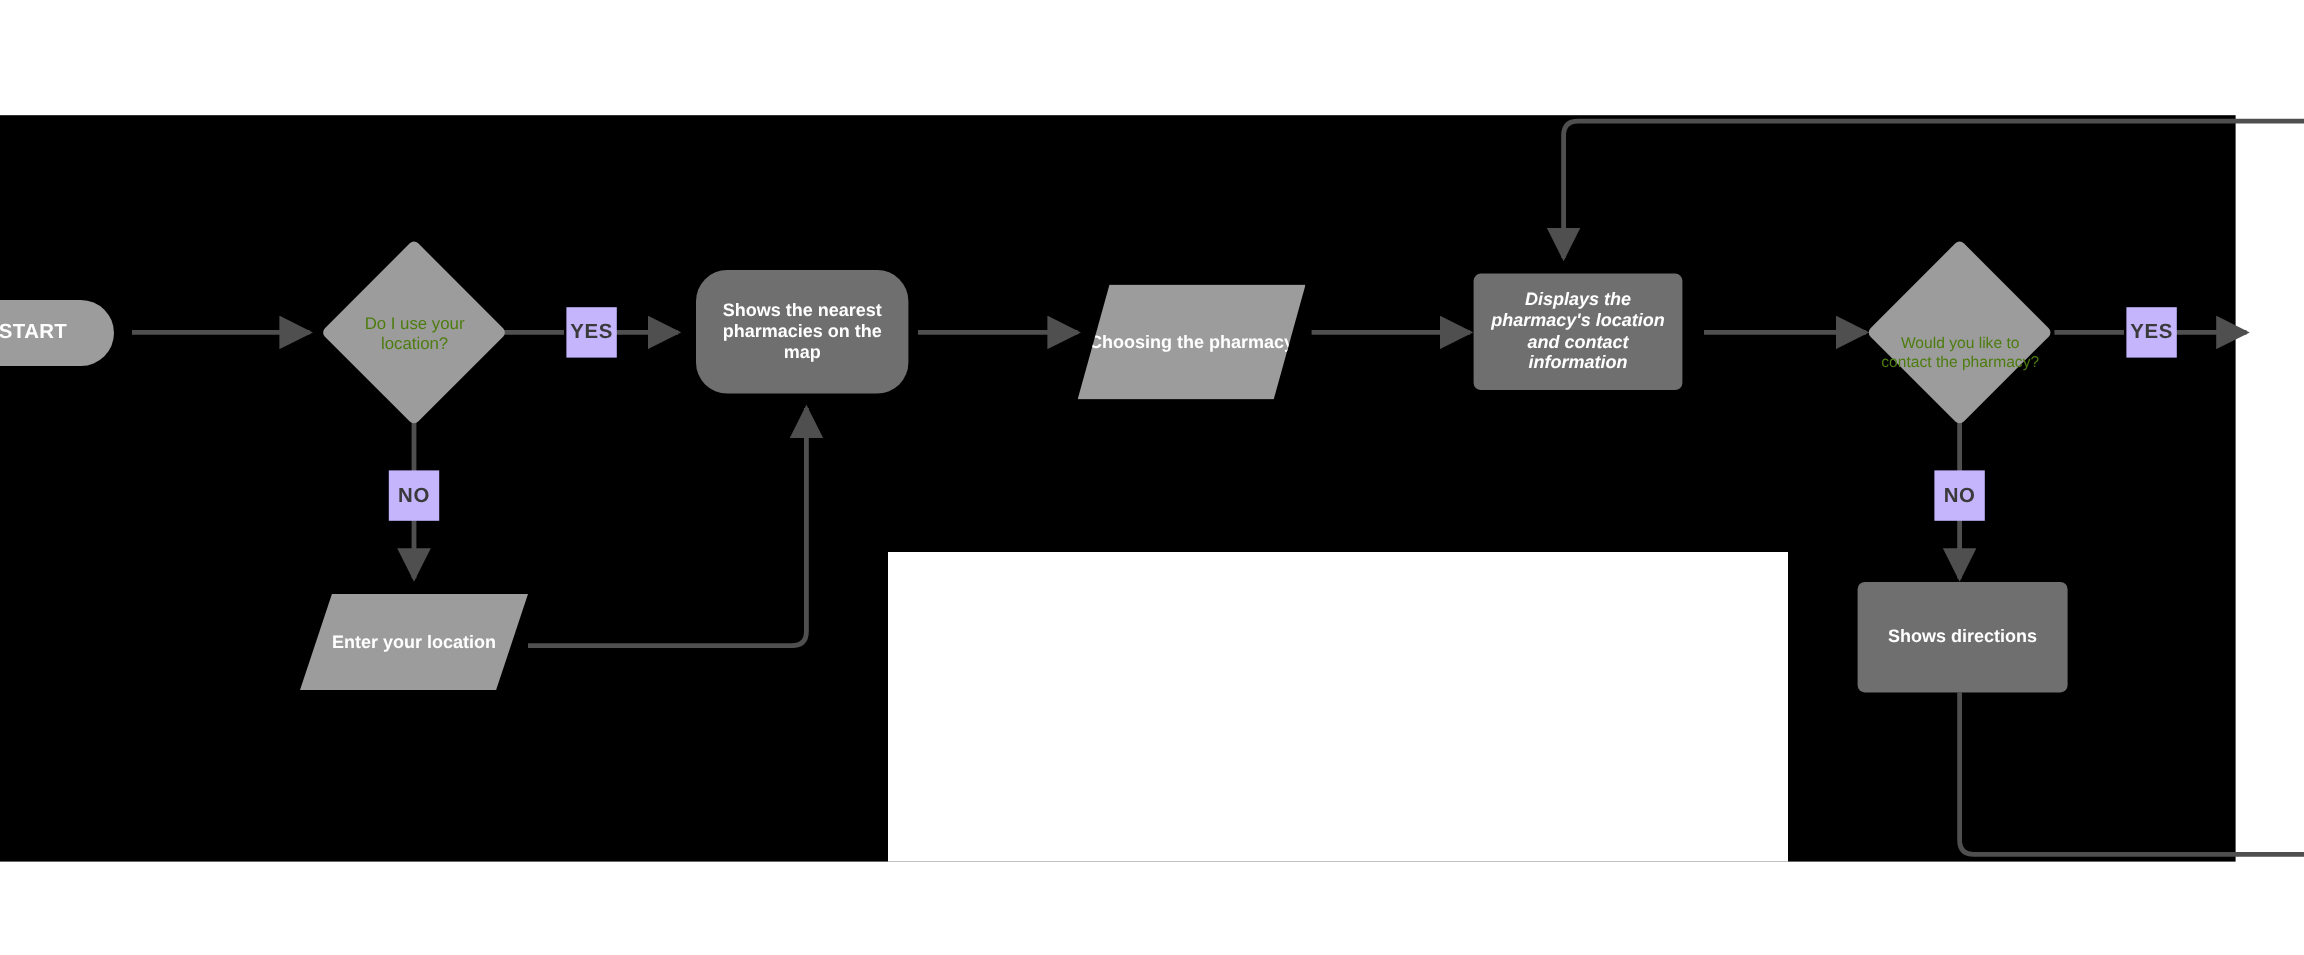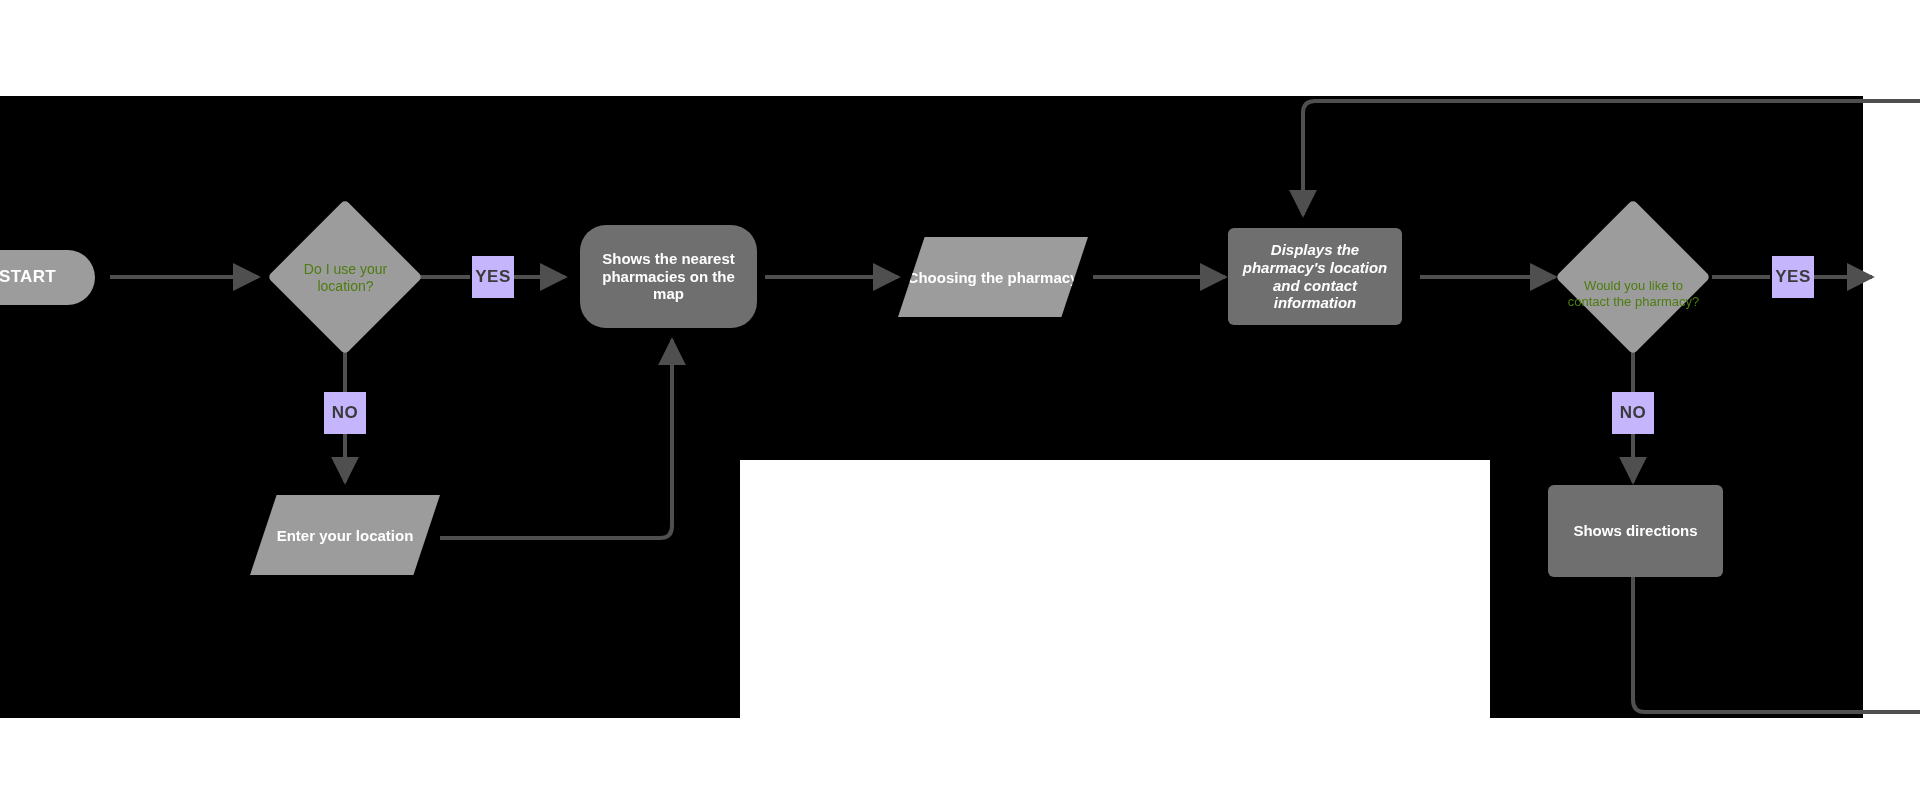--- a/index.html
+++ b/index.html
@@ -78,21 +78,21 @@
   <div class="edge-label" style="left:324px;top:392px;width:42px;height:42px;">NO</div>
 
   <div class="node process" style="left:580px;top:225px;width:177px;height:103px;border-radius:26px;">
     <span>Shows the nearest pharmacies on the map</span>
   </div>
 
   <div class="io" style="left:250px;top:495px;width:190px;height:80px;align-items:center;">
     <span class="io-text">Enter your location</span>
   </div>
 
-  <div class="io" style="left:898px;top:237px;width:190px;height:80px;">
+  <div class="io" style="left:898px;top:237px;width:190px;height:96px;">
     <span class="io-text">Choosing the pharmacy</span>
   </div>
 
   <div class="node process" style="left:1228px;top:228px;width:174px;height:97px;font-style:italic;">
     <span>Displays the pharmacy's location and contact information</span>
   </div>
 
   <div class="node decision-wrap" style="left:1556px;top:200px;width:155px;height:155px;">
     <div class="diamond" style="left:22px;top:22px;width:110px;height:110px;"></div>
     <div class="diamond-label" style="left:8px;top:58px;width:139px;height:72px;font-size:13px;">Would you like to contact the pharmacy?</div>

